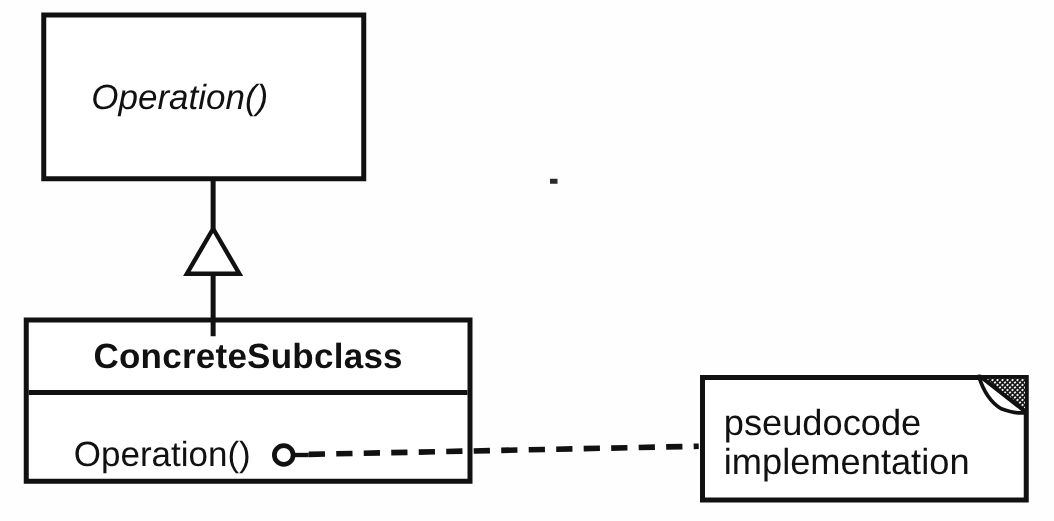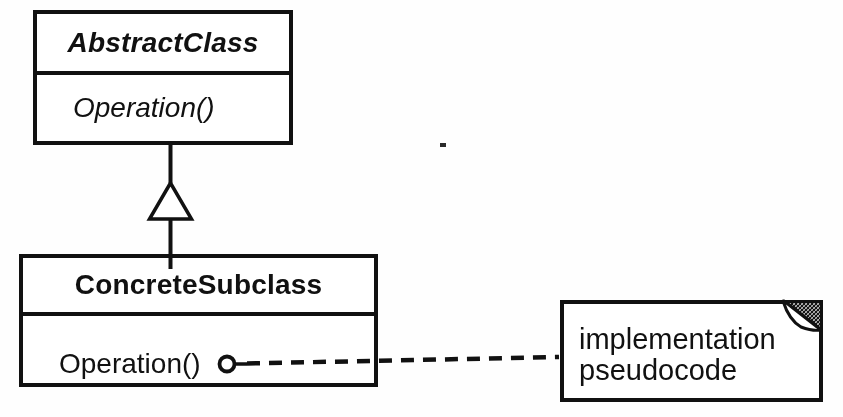--- a/index.html
+++ b/index.html
@@ -71,21 +71,20 @@
     letter-spacing: 0px;
     white-space: nowrap;
   }
 </style>
 </head>
 <body>
 
 <div class="canvas">
 
   <div class="class-box box-abstract">
-    <div class="row-title">AbstractClass</div>
     <div class="row-op">Operation()</div>
   </div>
 
   <div class="class-box box-concrete">
     <div class="row-title">ConcreteSubclass</div>
     <div class="row-op">Operation()</div>
   </div>
 
   <svg class="overlay" width="843" height="417" viewBox="0 0 843 417">
     <defs>
@@ -107,17 +106,17 @@
     <g>
       <rect x="562" y="302" width="259" height="98" fill="#fff" stroke="#111" stroke-width="4"></rect>
       <path d="M 786,302 L 821,302 L 821,329 Z" fill="url(#hatch)" stroke="#111" stroke-width="2"></path>
       <path d="M 783,301 Q 789,320 801,327 Q 813,331.5 821,330 L 784,301 Z" fill="#fff" stroke="#111" stroke-width="3" stroke-linejoin="round"></path>
     </g>
 
     <rect x="440" y="143" width="6" height="4" fill="#2a2a2a"></rect>
   </svg>
 
   <div class="note-text">
+    <div>pseudocode</div>
     <div>implementation</div>
-    <div>pseudocode</div>
   </div>
 
 </div>
 
 </body></html>

